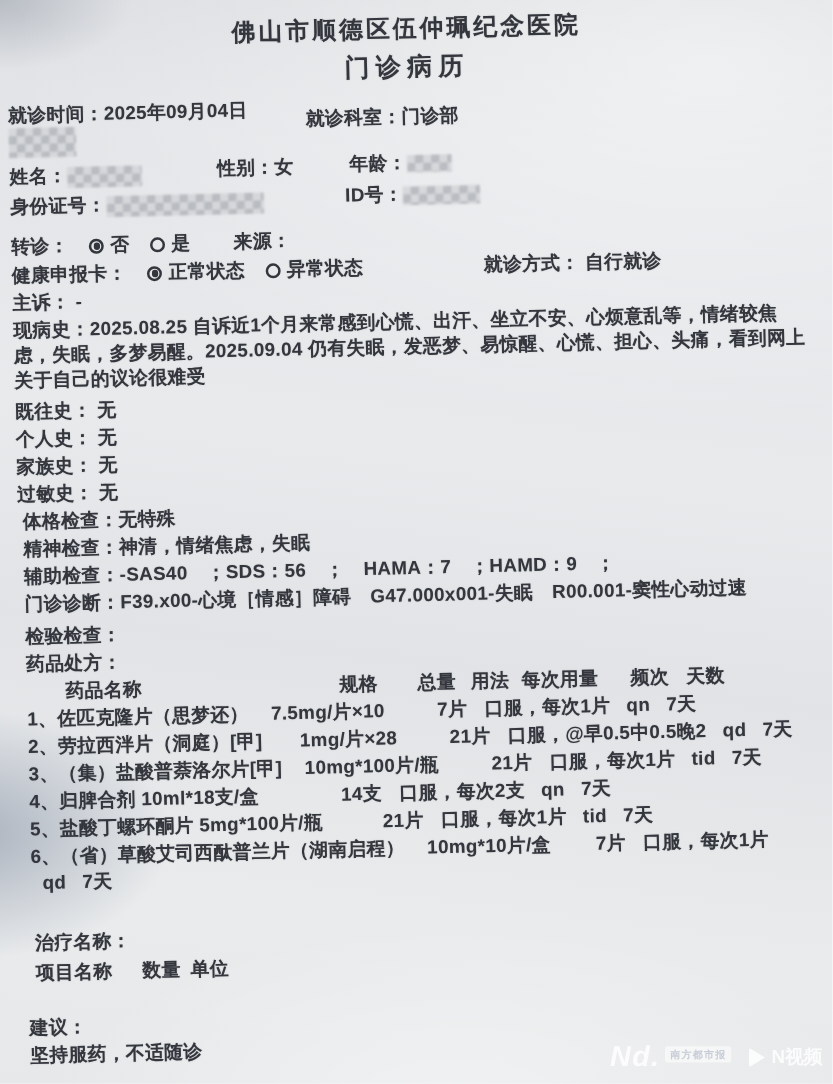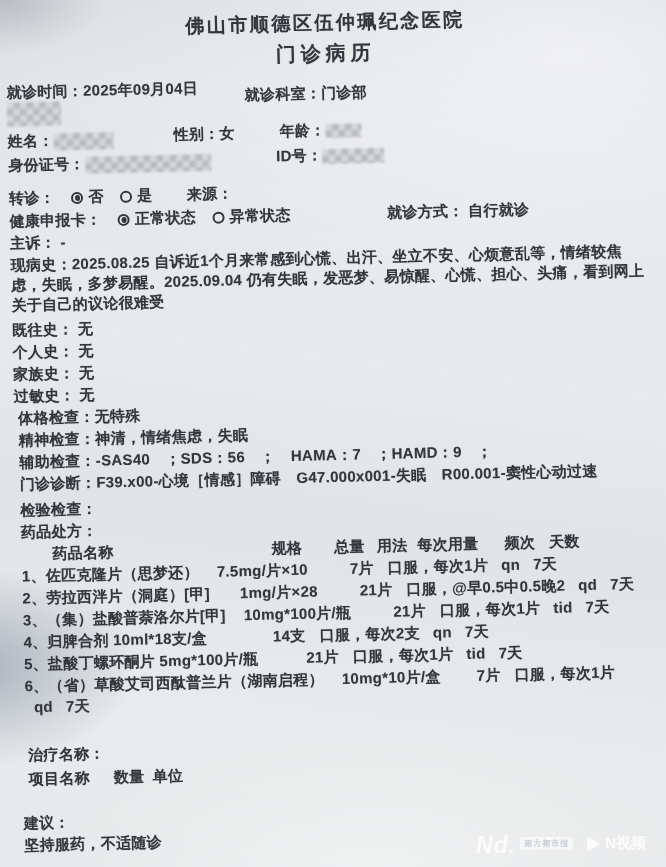--- a/index.html
+++ b/index.html
@@ -61,22 +61,22 @@
   .drug .f-spec { margin-left:18px; }
   .drug .f-total{ margin-left:42px; }
   .drug .f-usage{ margin-left:14px; }
   .drug .f-freq { margin-left:13px; }
   .drug .f-days { margin-left:13px; }
   .treat { margin-top:28px; }
   .treat-cols { margin-top:4px; }
   .treat-cols .t-qty { margin-left:24px; } .treat-cols .t-unit { margin-left:8px; }
   .advice { margin-top:24px; }
   .watermark {
-    position:absolute; right:20px; bottom:10px;
-    display:flex; align-items:flex-start; gap:14px;
+    position:absolute; right:8px; bottom:10px;
+    display:flex; align-items:center; gap:14px;
     color:rgba(255,255,255,.82); text-shadow:none;
     font-weight:700;
   }
   .wm-nd { display:flex; align-items:flex-start; gap:4px; }
   .wm-nd-text { font-style:italic; font-size:23px; font-weight:800; letter-spacing:1px; line-height:23px; }
   .wm-badge {
     margin-top:3px; padding:1.5px 4px; border-radius:2px;
     background:rgba(255,255,255,.55); color:rgba(196,202,212,.95);
     font-size:8px; letter-spacing:1px; line-height:10px; white-space:nowrap;
   }

